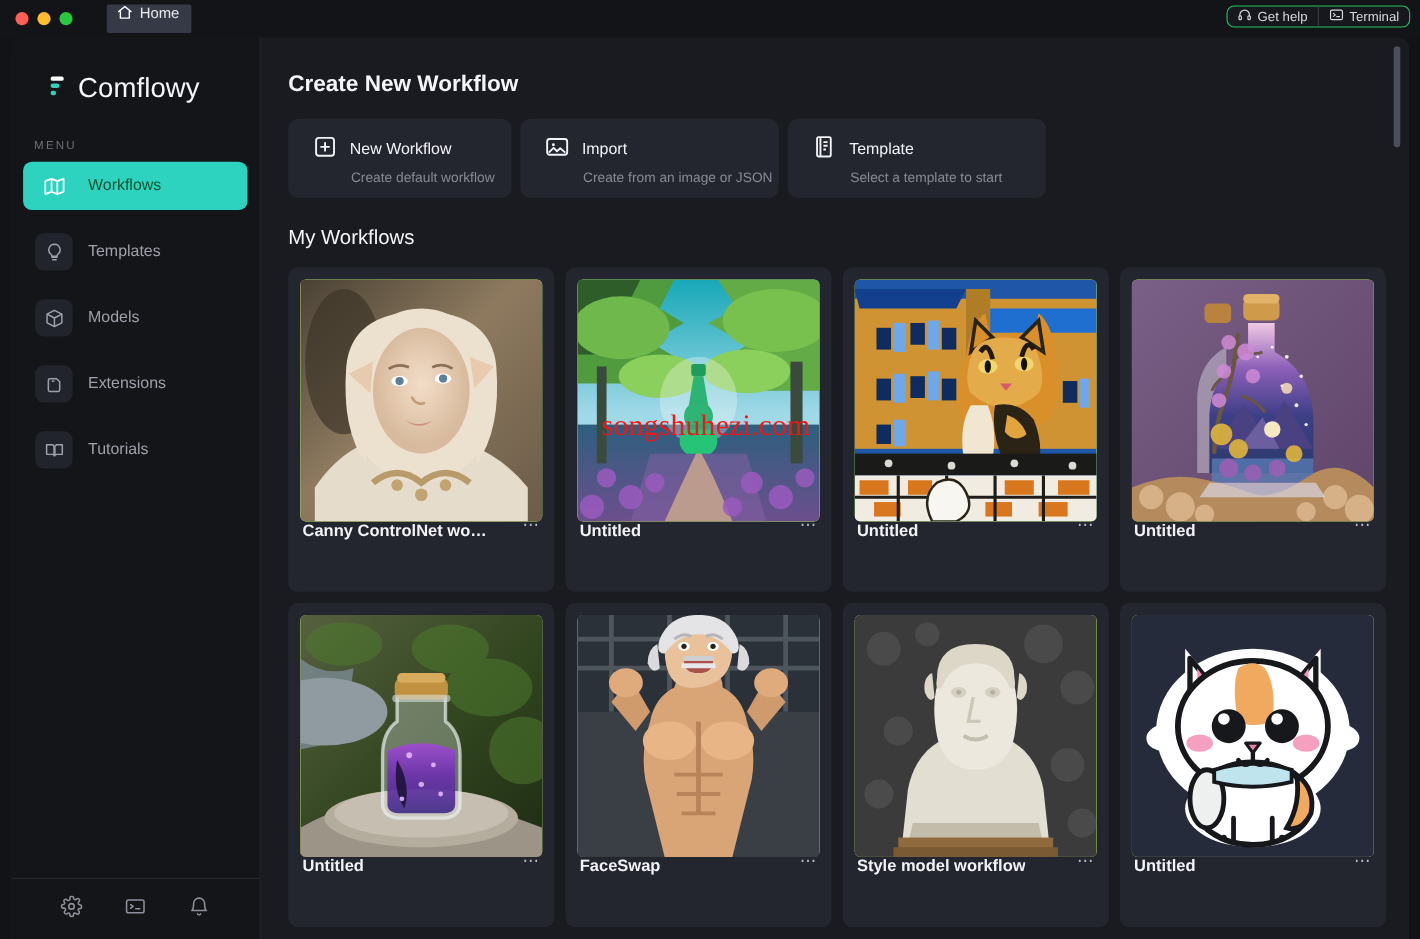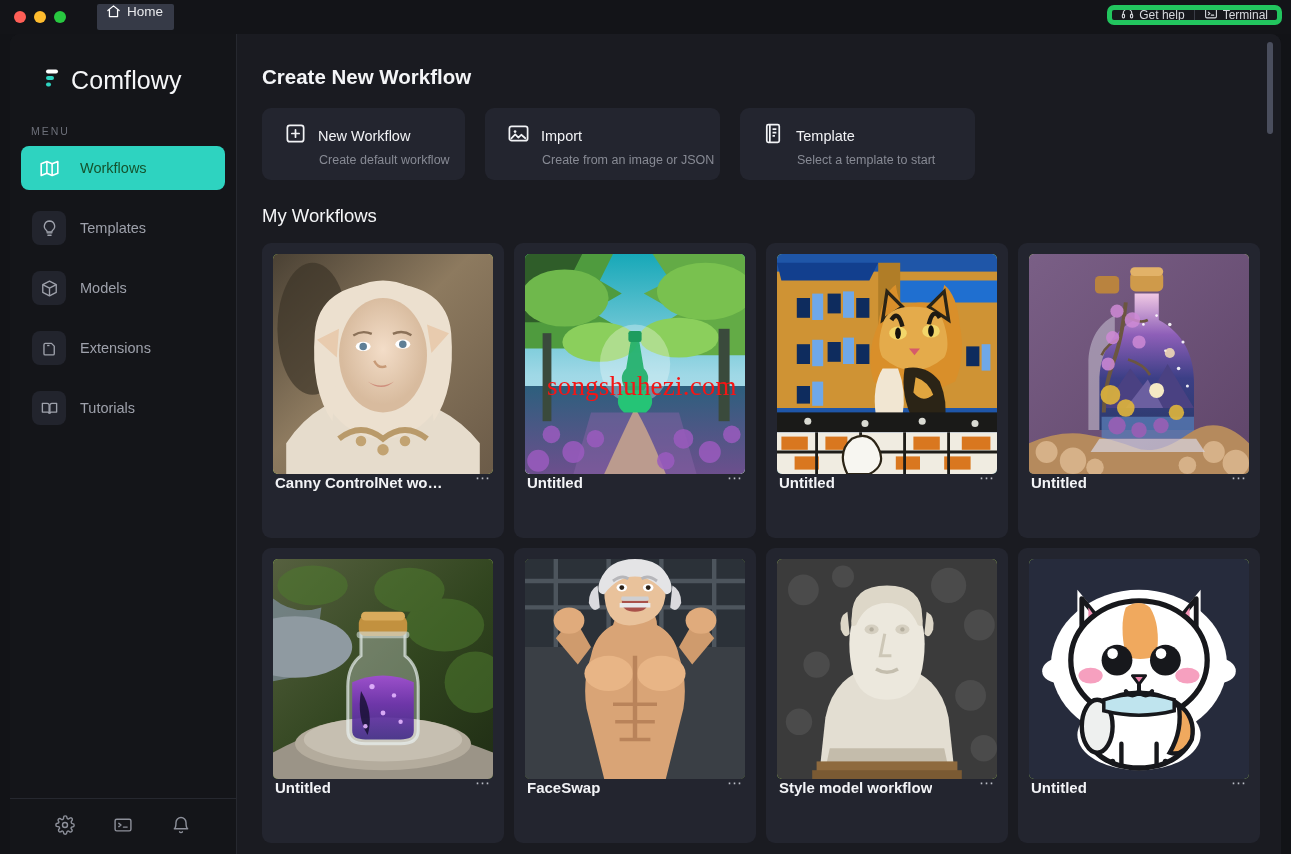--- a/index.html
+++ b/index.html
@@ -30,21 +30,21 @@
     border-radius: 2px;
     padding: 0 11px 0 9px;
     color: #e8e9ec;
     font-size: 13.5px;
   }
   .home-tab svg { display: block; }
 
   .tb-right {
     position: absolute; right: 9px; top: 5px;
     display: flex; align-items: center;
-    border: 5px solid #22c55e;
+    border: 1px solid #22c55e;
     border-radius: 7px;
     height: 20px;
     overflow: hidden;
     background: #17181d;
   }
   .tb-btn {
     display: flex; align-items: center; gap: 5px;
     padding: 0 9px; height: 100%;
     color: #d7d9de; font-size: 12px;
     white-space: nowrap;
@@ -110,21 +110,21 @@
   .main {
     flex: 1 1 auto; position: relative;
     background: #1a1b21;
     overflow: hidden;
   }
   .main-inner { padding: 31px 0 0 25px; }
 
   .h1 { color: #f4f5f7; font-size: 20.5px; font-weight: bold; }
   .sub { color: #8b8e98; font-size: 13.5px; margin-top: 6px; }
 
-  .method-row { display: flex; gap: 20px; margin-top: 19px; }
+  .method-row { display: flex; gap: 8px; margin-top: 19px; }
   .method-card {
     width: 203px; height: 72px;
     background: #23252f;
     border-radius: 9px;
     padding: 14px 0 0 22px;
     position: relative;
   }
   .method-card.wide { width: 235px; }
   .method-top { display: flex; align-items: center; gap: 11px; }
   .method-title { color: #f2f3f6; font-size: 14.5px; }

